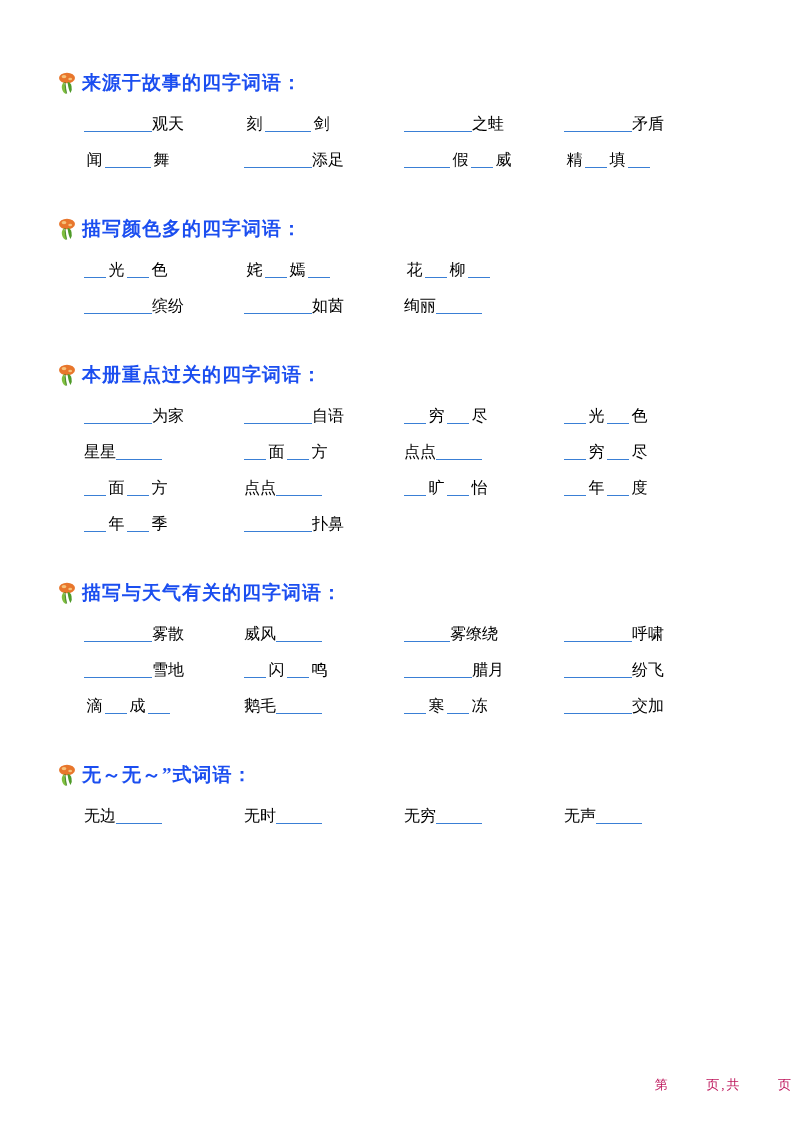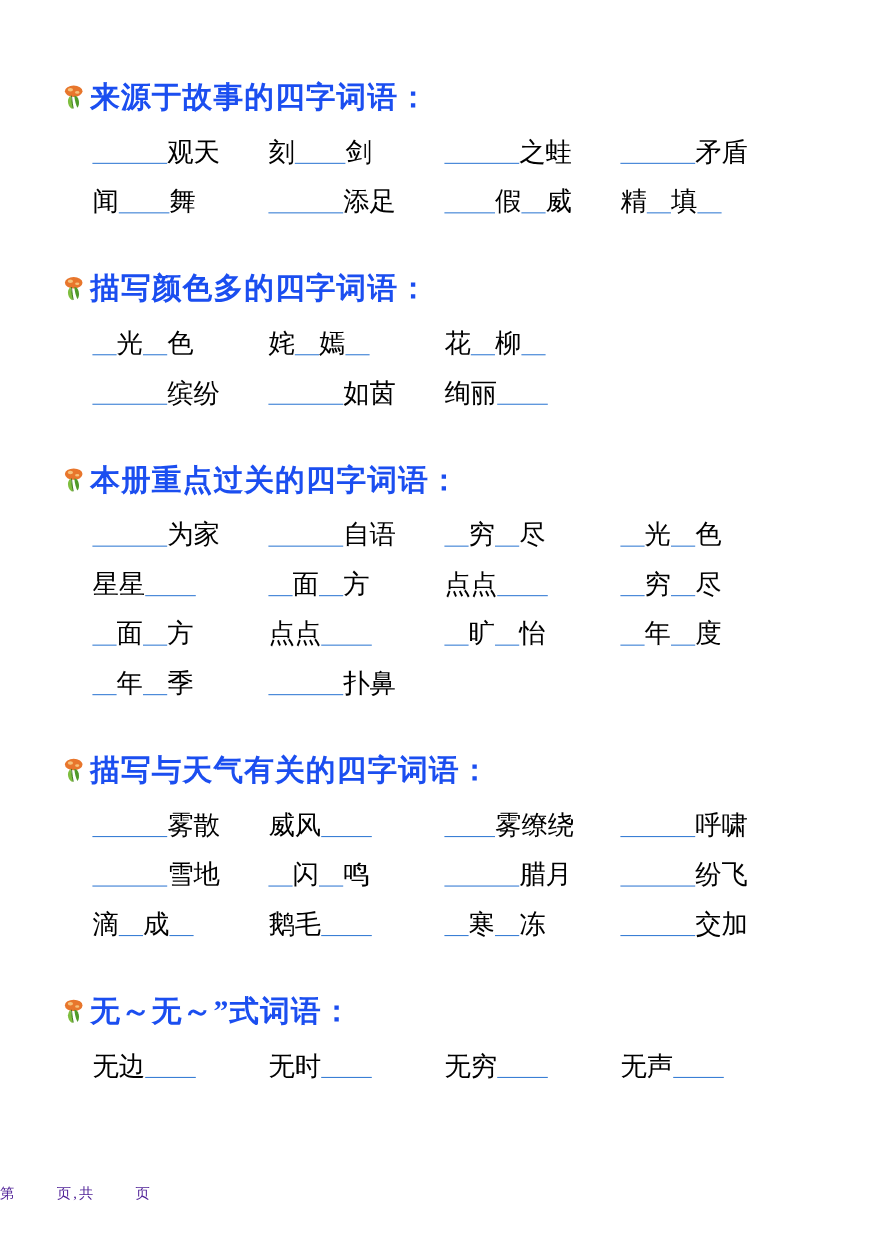--- a/index.html
+++ b/index.html
@@ -37,37 +37,37 @@
     margin-bottom: 16px;
   }
   .mushroom {
     position: relative;
     width: 20px;
     height: 24px;
     flex: 0 0 20px;
   }
   .section-title {
     color: #1b4ef0;
-    font-size: 27px;
+    font-size: 19px;
     font-weight: bold;
     letter-spacing: 1px;
     white-space: nowrap;
   }
 
   
   .row {
     display: flex;
     margin-bottom: 13px;
     padding-left: 26px;
     box-sizing: border-box;
   }
   .cell {
     width: 160px;
     flex: 0 0 160px;
-    font-size: 24px;
+    font-size: 16px;
     color: #000;
     letter-spacing: 0px;
     white-space: nowrap;
   }
   .cell.wide {
     width: 176px;
     flex: 0 0 176px;
   }
   .blank {
     display: inline-block;
@@ -85,23 +85,23 @@
   }
 
   .section-gap { height: 22px; }
 
   
   .footer {
     position: absolute;
     left: 0;
     right: 0;
     bottom: 28px;
-    text-align: left;
+    text-align: right;
     font-size: 13px;
-    color: #4c1d95;
+    color: #be185d;
     letter-spacing: 2px;
   }
   .footer .fblank {
     display: inline-block;
     width: 26px;
   }
 </style>
 </head>
 <body>
 

